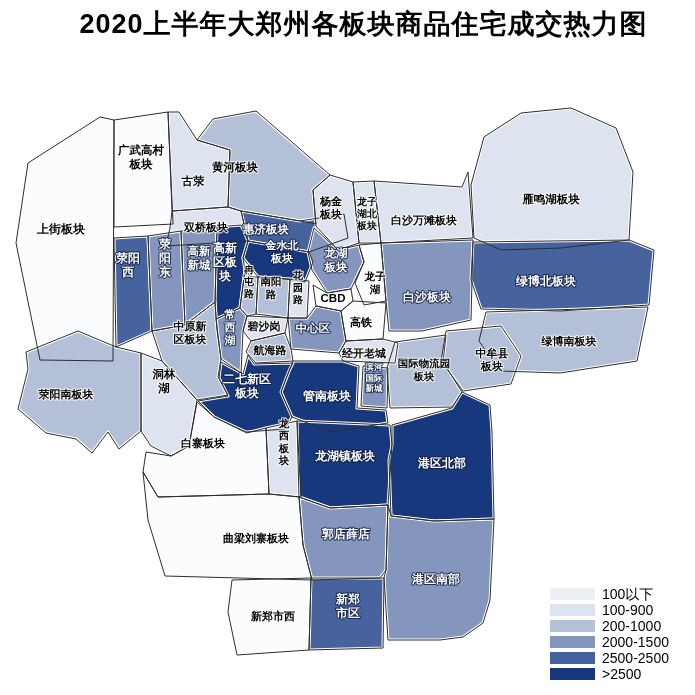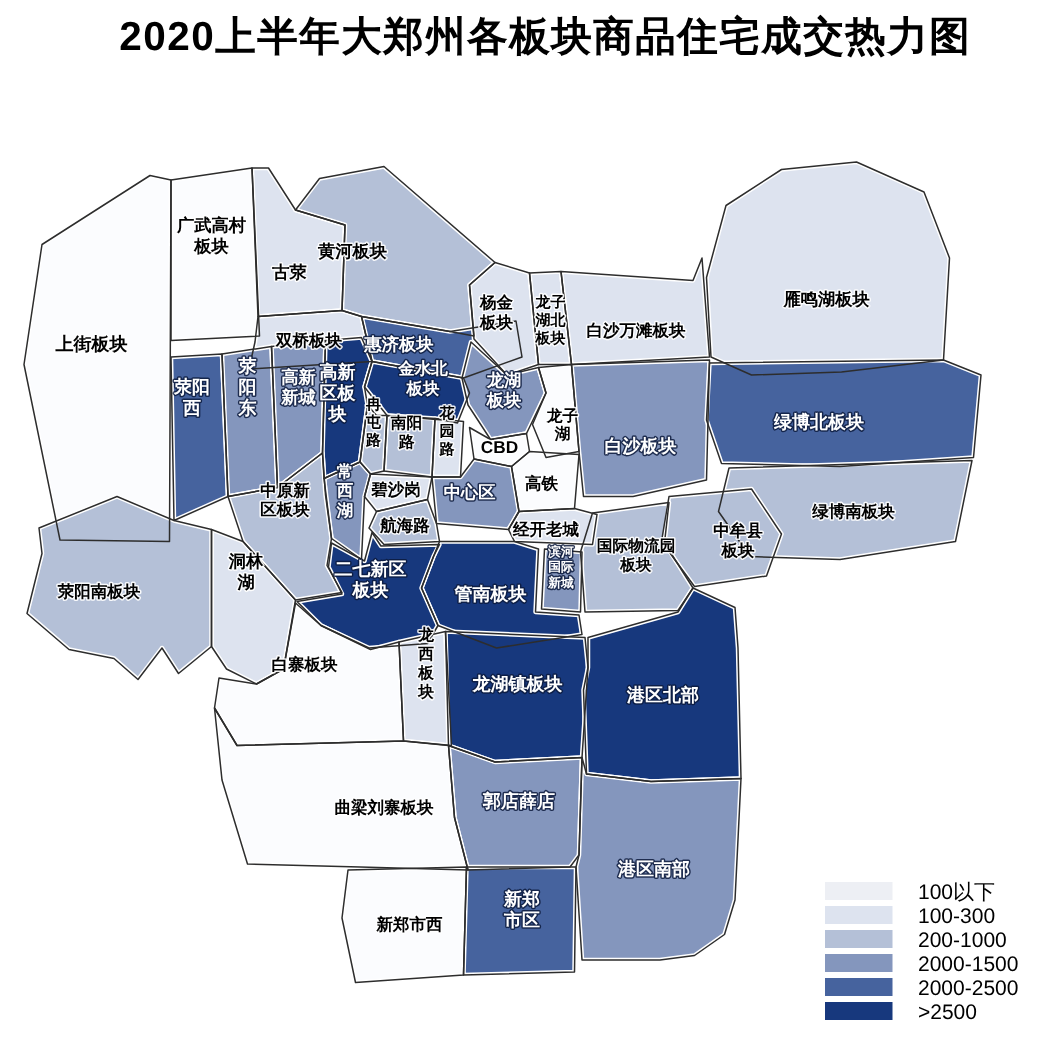--- a/index.html
+++ b/index.html
@@ -4,21 +4,21 @@
 <style>
   html,body{margin:0;padding:0;background:#fff;}
   .stage{position:relative;width:695px;height:695px;background:#ffffff;overflow:hidden;
          font-family:"Liberation Sans","DejaVu Sans",sans-serif;}
   .title{position:absolute;top:6px;left:0;width:100%;margin:0;text-align:center;
          font-size:27px;font-weight:900;color:#000;letter-spacing:1px;padding-left:16px;}
   #map-svg{position:absolute;left:0;top:0;width:695px;height:695px;}
   .legend{position:absolute;left:550px;top:588px;display:flex;flex-direction:column;gap:4px;}
   .legend-row{display:flex;align-items:center;height:12px;}
   .legend-swatch{width:45px;height:12px;flex:0 0 45px;}
-  .legend-label{margin-left:17px;font-size:14px;color:#000;white-space:nowrap;line-height:12px;}
+  .legend-label{margin-left:7px;font-size:14px;color:#000;white-space:nowrap;line-height:12px;}
 </style>
 </head>
 <body>
 
 <div class="stage">
   <h1 class="title">2020上半年大郑州各板块商品住宅成交热力图</h1>
   <svg id="map-svg" viewBox="0 0 695 695">
       <polygon points="100,117 114,120 113,361 40,360 16,243 28,163" fill="#fbfcfe" stroke="#ffffff" stroke-width="3" stroke-linejoin="round"></polygon>
       <polygon points="114,120 168,112 173,224 114,227" fill="#fbfcfe" stroke="#ffffff" stroke-width="3" stroke-linejoin="round"></polygon>
       <polygon points="168,112 179,112 197,140 230,150 228,207 172,211" fill="#dde3ef" stroke="#ffffff" stroke-width="3" stroke-linejoin="round"></polygon>
@@ -161,32 +161,32 @@
       <text x="273" text-anchor="middle" font-size="11" font-weight="bold" fill="#000000" stroke="rgba(255,255,255,0.9)" stroke-width="2" paint-order="stroke" stroke-linejoin="round"><tspan x="273" y="619.85">新郑市西</tspan></text>
       <text x="348" text-anchor="middle" font-size="12" font-weight="bold" fill="#ffffff" stroke="rgba(12,26,60,0.85)" stroke-width="2" paint-order="stroke" stroke-linejoin="round"><tspan x="348" y="603.2">新郑</tspan><tspan x="348" y="617.2">市区</tspan></text>
     </svg>
   <div class="legend" id="legend">
       <div class="legend-row">
         <span class="legend-swatch" style="background: rgb(237, 239, 244);"></span>
         <span class="legend-label">100以下</span>
       </div>
       <div class="legend-row">
         <span class="legend-swatch" style="background: rgb(221, 227, 239);"></span>
-        <span class="legend-label">100-300</span>
+        <span class="legend-label">100-900</span>
       </div>
       <div class="legend-row">
         <span class="legend-swatch" style="background: rgb(180, 192, 215);"></span>
         <span class="legend-label">200-1000</span>
       </div>
       <div class="legend-row">
         <span class="legend-swatch" style="background: rgb(132, 150, 189);"></span>
         <span class="legend-label">2000-1500</span>
       </div>
       <div class="legend-row">
         <span class="legend-swatch" style="background: rgb(70, 99, 158);"></span>
-        <span class="legend-label">2000-2500</span>
+        <span class="legend-label">2500-2500</span>
       </div>
       <div class="legend-row">
         <span class="legend-swatch" style="background: rgb(23, 56, 125);"></span>
         <span class="legend-label">&gt;2500</span>
       </div>
     </div>
 </div>
 
 </body></html>

